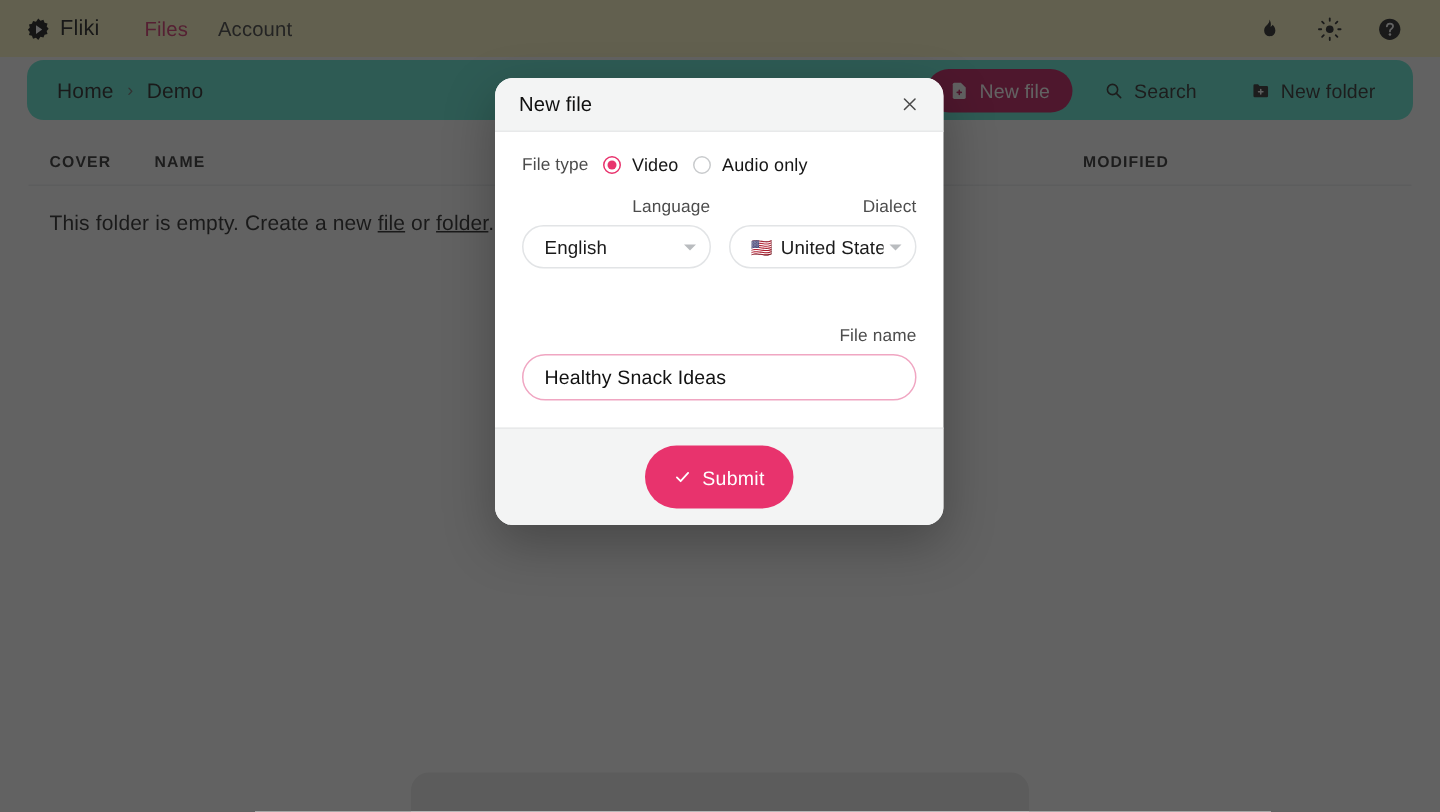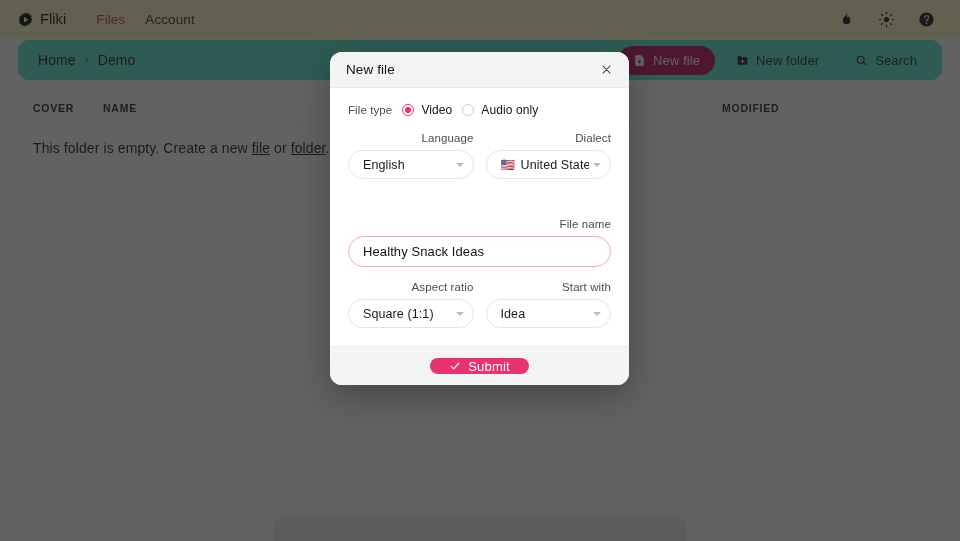--- a/index.html
+++ b/index.html
@@ -337,21 +337,21 @@
     background: #f3f4f4;
     border-top: 1px solid #e8e9ea;
     padding: 11px 0;
     display: flex;
     justify-content: center;
   }
   .submit-btn {
     display: inline-flex;
     align-items: center;
     gap: 7px;
-    height: 16px;
+    height: 42px;
     padding: 0 19px;
     border-radius: 999px;
     background: #e8336d;
     color: #ffffff;
     font-size: 13px;
     border: none;
     cursor: pointer;
     font-family: inherit;
     letter-spacing: .2px;
   }
@@ -428,35 +428,35 @@
               <path fill="currentColor" d="M14 2H6a2 2 0 0 0-2 2v16a2 2 0 0 0 2 2h12a2 2 0 0 0 2-2V8z"></path>
               <path stroke="#c2185b" stroke-width="1.9" stroke-linecap="round" d="M12 11.5v5M9.5 14h5"></path>
             </svg>
           </span>
           <span>New file</span>
         </button>
 
         <button class="btn">
           <span>
             <svg viewBox="0 0 24 24" width="13" height="13" aria-hidden="true">
+              <circle cx="10.5" cy="10.5" r="6.3" fill="none" stroke="currentColor" stroke-width="2"></circle>
+              <line x1="15.2" y1="15.2" x2="20.5" y2="20.5" stroke="currentColor" stroke-width="2" stroke-linecap="round"></line>
+            </svg>
+          </span>
+          <span>Search</span>
+        </button>
+
+        <button class="btn">
+          <span>
+            <svg viewBox="0 0 24 24" width="13" height="13" aria-hidden="true">
               <path fill="currentColor" d="M3 5.5A1.5 1.5 0 0 1 4.5 4h4.2l1.8 2.2h9A1.5 1.5 0 0 1 21 7.7v10.8a1.5 1.5 0 0 1-1.5 1.5h-15A1.5 1.5 0 0 1 3 18.5z"></path>
               <path stroke="#f4f5f6" stroke-width="1.9" stroke-linecap="round" d="M12 10.6v5.4M9.3 13.3h5.4"></path>
             </svg>
           </span>
           <span>New folder</span>
-        </button>
-
-        <button class="btn">
-          <span>
-            <svg viewBox="0 0 24 24" width="13" height="13" aria-hidden="true">
-              <circle cx="10.5" cy="10.5" r="6.3" fill="none" stroke="currentColor" stroke-width="2"></circle>
-              <line x1="15.2" y1="15.2" x2="20.5" y2="20.5" stroke="currentColor" stroke-width="2" stroke-linecap="round"></line>
-            </svg>
-          </span>
-          <span>Search</span>
         </button>
       </div>
     </div>
 
     <div class="table-head">
       <div class="col-cover">COVER</div>
       <div class="col-name">NAME</div>
       <div class="col-modified">MODIFIED</div>
     </div>
 
@@ -519,37 +519,20 @@
           <span class="caret"></span>
         </div>
       </div>
     </div>
 
     <div class="field-block">
       <div class="field-label">File name</div>
       <input class="textinput" type="text" value="Healthy Snack Ideas" style="">
     </div>
 
-    <div class="row2" style="margin-bottom:0">
-      <div class="fieldcol">
-        <div class="field-label">Aspect ratio</div>
-        <div class="select">
-          <span class="sel-text">Square (1:1)</span>
-          <span class="caret"></span>
-        </div>
-      </div>
-
-      <div class="fieldcol">
-        <div class="field-label">Start with</div>
-        <div class="select">
-          <span class="sel-text">Idea</span>
-          <span class="caret"></span>
-        </div>
-      </div>
-    </div>
   </div>
 
   <div class="modal-footer">
     <button class="submit-btn">
       <span>
         <svg viewBox="0 0 24 24" width="12" height="12" aria-hidden="true">
           <path fill="none" stroke="currentColor" stroke-width="2.4" stroke-linecap="round" stroke-linejoin="round" d="M4.5 12.6l5 5L19.5 6.5"></path>
         </svg>
       </span>
       <span>Submit</span>

